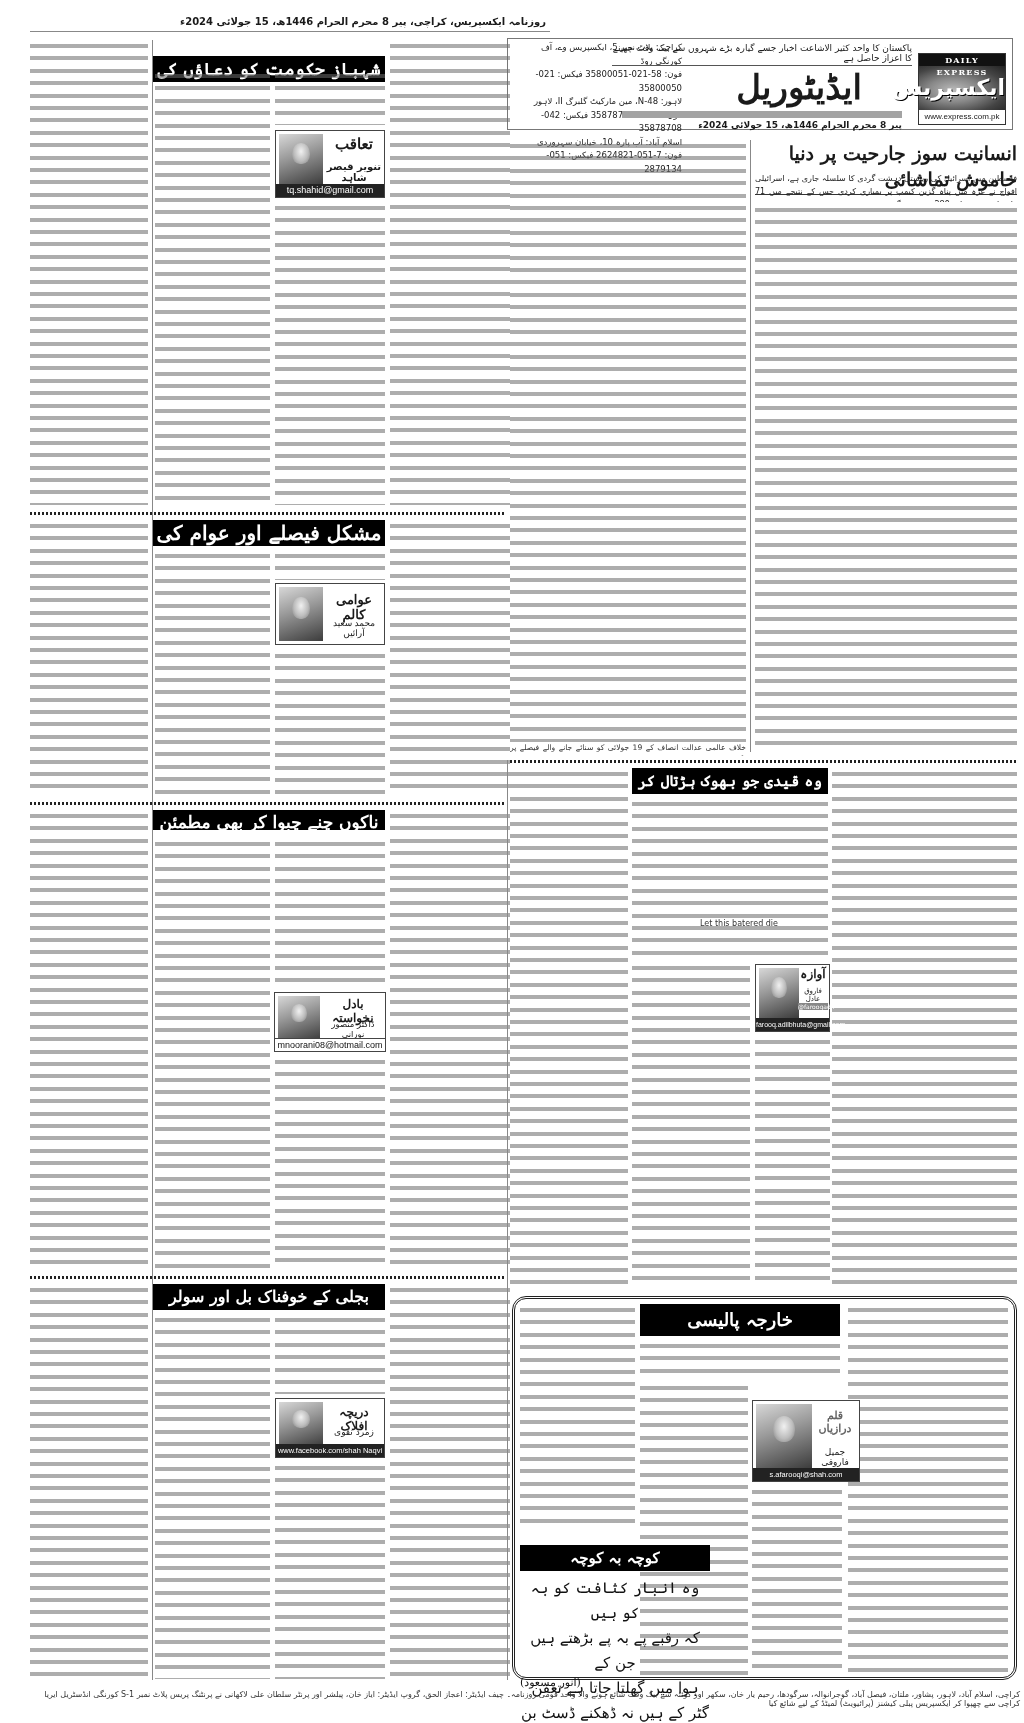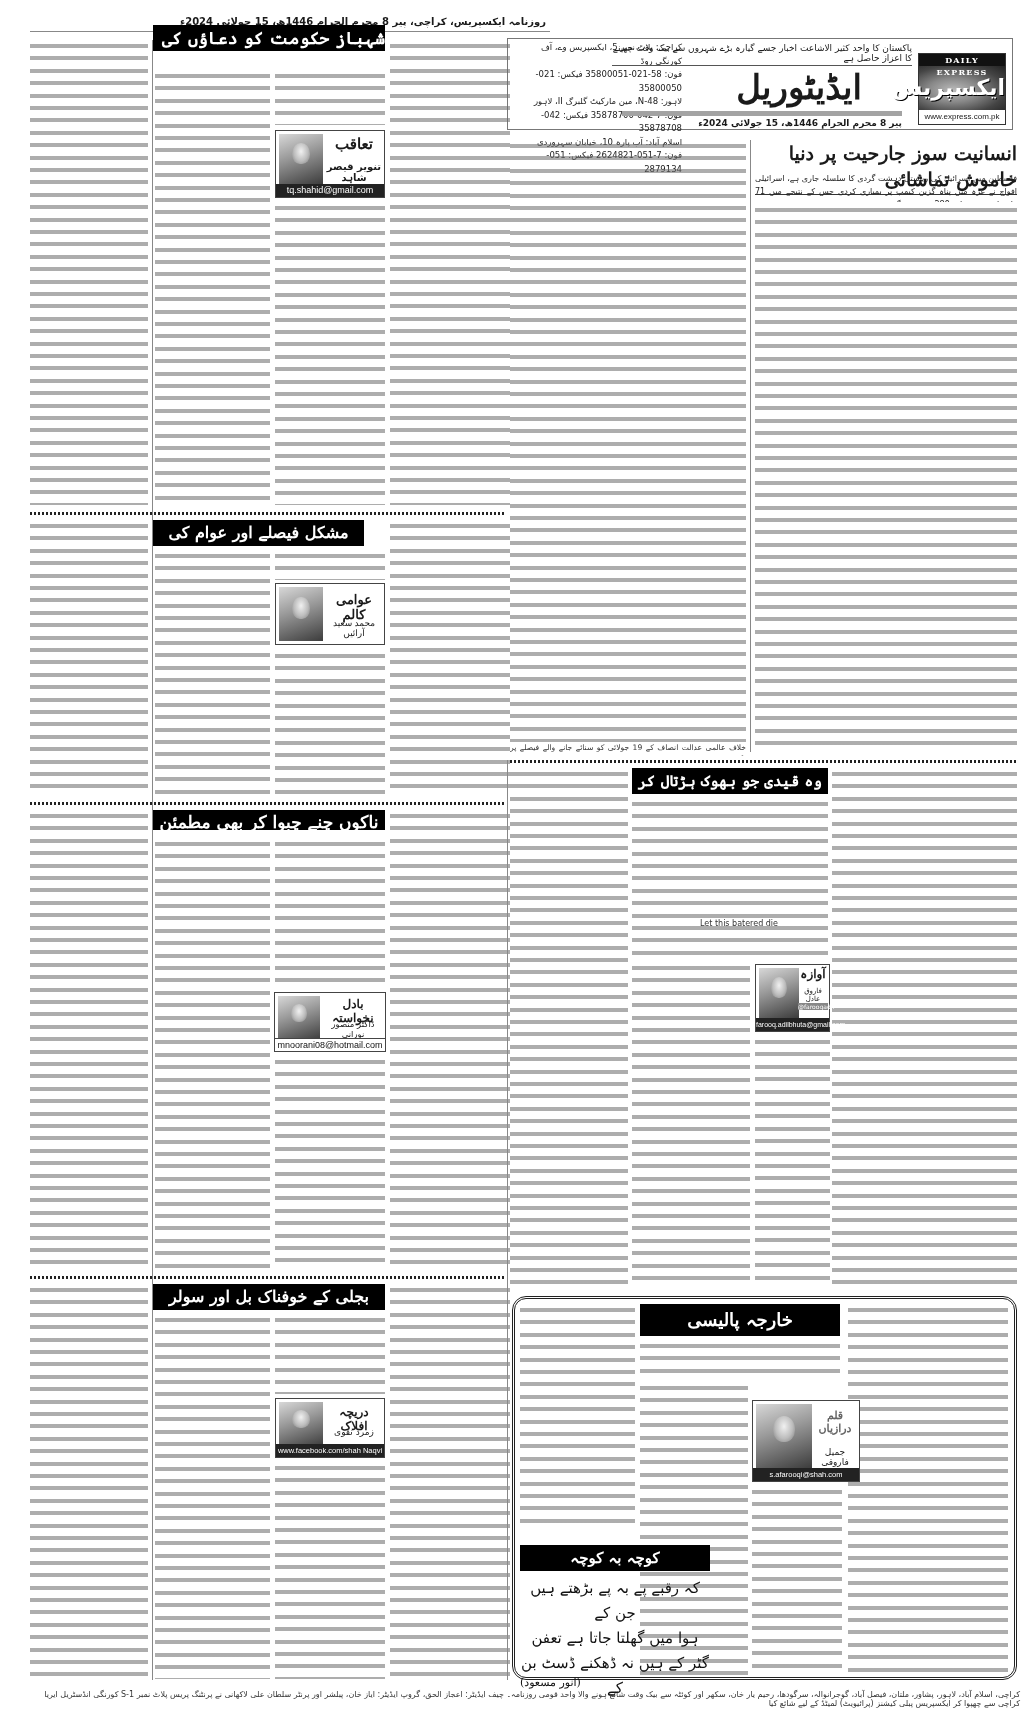--- a/index.html
+++ b/index.html
@@ -11,21 +11,21 @@
   .top-strip { position: absolute; left: 30px; top: 14px; width: 520px; height: 18px; border-bottom: 1px solid #888; direction: rtl; font-size: 10px; font-weight: bold; text-align: right; padding-right: 4px; line-height: 16px; }
 
   
   .masthead { position: absolute; left: 507px; top: 38px; width: 506px; height: 92px; border: 1px solid #777; background: #fff; }
   .logo { position: absolute; right: 6px; top: 14px; width: 88px; height: 72px; border: 1px solid #333; }
   .logo .brand { background: #111; color: #fff; font-size: 8px; letter-spacing: 1.2px; text-align: center; height: 12px; line-height: 12px; font-family: "DejaVu Serif", serif; font-weight: bold; }
   .logo .art { height: 44px; background: radial-gradient(ellipse at 40% 55%, #bbb 0%, #888 35%, #444 70%, #222 100%); color: #fff; font-size: 22px; font-weight: bold; text-align: center; line-height: 44px; direction: rtl; text-shadow: 1px 1px 0 #000; }
   .logo .url { font-size: 8px; text-align: center; line-height: 14px; font-family: "Liberation Sans", sans-serif; }
   .tagline { position: absolute; right: 100px; top: 4px; width: 300px; font-size: 9px; direction: rtl; text-align: right; border-bottom: 1px solid #555; padding-bottom: 2px; }
   .section-title { position: absolute; right: 150px; top: 28px; font-size: 34px; font-weight: bold; direction: rtl; font-family: "DejaVu Serif", serif; line-height: 40px; }
-  .mast-date { position: absolute; right: 110px; top: 72px; font-size: 9px; font-weight: bold; direction: rtl; border-top: 5px solid #a3a3a3; width: 280px; text-align: right; padding-top: 2px; }
+  .mast-date { position: absolute; right: 110px; top: 72px; font-size: 9px; font-weight: bold; direction: rtl; border-top: 7px solid #a3a3a3; width: 280px; text-align: right; padding-top: 2px; }
   .contacts { position: absolute; left: 6px; top: 2px; width: 168px; font-size: 8.5px; line-height: 13.5px; direction: rtl; text-align: right; color: #222; }
 
   
   .ed-headline { position: absolute; left: 755px; top: 140px; width: 262px; direction: rtl; text-align: right; font-size: 19px; font-weight: bold; font-family: "DejaVu Serif", serif; line-height: 26px; border-bottom: 1px solid #333; padding-bottom: 2px; }
 
   
   .txt { position: absolute; direction: rtl; text-align: justify; font-size: 7.6px; line-height: 12.4px; color: #333; overflow: hidden; }
   .txt.lines { background: repeating-linear-gradient(to bottom, transparent 0, transparent 4px, #6a6a6a 4px, #6a6a6a 8px, transparent 8px, transparent 12.4px); opacity: .55; }
 
   .dotsep { position: absolute; height: 3px; background: repeating-linear-gradient(to right, #222 0, #222 2px, transparent 2px, transparent 4px); }
@@ -79,34 +79,34 @@
   <div class="txt" style="left:755px; top:172px; width:262px; height:30px; font-size:8px; line-height:13px; color:#222;">فلسطین میں اسرائیل کی ریاستی دہشت گردی کا سلسلہ جاری ہے، اسرائیلی افواج نے غزہ میں پناہ گزین کیمپ پر بمباری کردی جس کے نتیجے میں 71 فلسطینی شہید اور 289 زخمی ہوگئے۔</div>
   <div class="txt lines" style="left:755px; top:204px; width:262px; height:548px;"></div>
   <div class="vline" style="left:750px; top:140px; height:612px;"></div>
   <div class="txt lines" style="left:510px; top:140px; width:236px; height:602px;"></div>
   <div class="txt" style="left:510px; top:742px; width:236px; height:14px; font-size:7.6px;">خلاف عالمی عدالت انصاف کے 19 جولائی کو سنائے جانے والے فیصلے پر لگی ہوئی ہے۔</div>
   <div class="dotsep" style="left:510px; top:760px; width:507px;"></div>
 
   <div class="txt lines" style="left:30px; top:40px; width:118px; height:465px;"></div>
   <div class="vline" style="left:152px; top:40px; height:1640px;"></div>
 
-  <div class="banner" style="left:153px; top:25px; width:232px; height:26px; font-size:17px; line-height:26px;text-align:right;">شہباز حکومت کو دعاؤں کی ضرورت ہے!</div>
+  <div class="banner" style="left:153px; top:56px; width:232px; height:26px; font-size:17px; line-height:26px;">شہباز حکومت کو دعاؤں کی ضرورت ہے!</div>
   <div class="txt lines" style="left:390px; top:40px; width:120px; height:465px;"></div>
   <div class="txt lines" style="left:275px; top:70px; width:110px; height:55px;"></div>
   <div class="txt lines" style="left:155px; top:70px; width:115px; height:435px;"></div>
   <div class="byline" style="left:275px; top:130px; width:110px; height:68px;">
     <div class="photo" style="width:44px; height:50px;"></div>
     <div class="col-name" style="left:50px; right:2px; top:4px; font-size:15px;">تعاقب</div>
     <div class="author" style="left:50px; right:2px; top:30px; font-size:10px; font-weight:bold;">تنویر قیصر شاہد</div>
     <div class="email">tq.shahid@gmail.com</div>
   </div>
   <div class="txt lines" style="left:275px; top:202px; width:110px; height:303px;"></div>
   <div class="dotsep" style="left:30px; top:512px; width:475px;"></div>
 
-  <div class="banner" style="left:153px; top:520px; width:211px; height:26px; font-size:16px; line-height:26px;">مشکل فیصلے اور عوام کی حالت زار</div>
+  <div class="banner" style="left:153px; top:520px; width:232px; height:26px; font-size:20px; line-height:26px;">مشکل فیصلے اور عوام کی حالت زار</div>
   <div class="txt lines" style="left:30px; top:520px; width:118px; height:275px;"></div>
   <div class="txt lines" style="left:390px; top:520px; width:120px; height:275px;"></div>
   <div class="txt lines" style="left:275px; top:550px; width:110px; height:30px;"></div>
   <div class="txt lines" style="left:155px; top:550px; width:115px; height:245px;"></div>
   <div class="byline" style="left:275px; top:583px; width:110px; height:62px;">
     <div class="photo" style="width:44px; height:54px;"></div>
     <div class="col-name" style="left:50px; right:2px; top:8px; font-size:13px;">عوامی کالم</div>
     <div class="author" style="left:50px; right:2px; top:34px; font-size:9px;font-family:Liberation Serif, serif;">محمد سعید آرائیں</div>
   </div>
   <div class="txt lines" style="left:275px; top:650px; width:110px; height:145px;"></div>
@@ -165,20 +165,21 @@
     <div class="photo" style="width:56px; height:64px;"></div>
     <div class="col-name" style="left:60px; right:2px; top:8px; font-size:11px; color:#666; ">قلم درازیاں</div>
     <div class="author" style="left:60px; right:2px; top:46px; font-size:9px;">جمیل فاروقی</div>
     <div class="email" style="font-size:7.5px;">s.afarooqi@shah.com</div>
   </div>
   <div class="txt lines" style="left:640px; top:1382px; width:108px; height:295px;"></div>
   <div class="txt lines" style="left:752px; top:1486px; width:90px; height:190px;"></div>
 
   <div class="banner" style="left:520px; top:1545px; width:190px; height:26px; font-size:15px; line-height:26px;">کوچہ بہ کوچہ</div>
   <div class="poem" style="left:520px; top:1576px; width:190px;">
+    <div>وہ انبار کثافت کو بہ کو ہیں</div>
     <div>کہ رقبے پے بہ پے بڑھتے ہیں جن کے</div>
     <div>ہوا میں گھلتا جاتا ہے تعفن</div>
     <div>گٹر کے ہیں نہ ڈھکنے ڈسٹ بن کے</div>
   </div>
   <div class="poem" style="left:520px; top:1676px; width:80px; font-size:11px; line-height:14px; text-align:left; direction:rtl;">(انور مسعود)</div>
 
   <div class="imprint">کراچی، اسلام آباد، لاہور، پشاور، ملتان، فیصل آباد، گوجرانوالہ، سرگودھا، رحیم یار خان، سکھر اور کوئٹہ سے بیک وقت شائع ہونے والا واحد قومی روزنامہ۔ چیف ایڈیٹر: اعجاز الحق، گروپ ایڈیٹر: ایاز خان، پبلشر اور پرنٹر سلطان علی لاکھانی نے پرنٹنگ پریس پلاٹ نمبر 1-S کورنگی انڈسٹریل ایریا کراچی سے چھپوا کر ایکسپریس پبلی کیشنز (پرائیویٹ) لمیٹڈ کے لیے شائع کیا</div>
 </div>
 
 </body></html>

